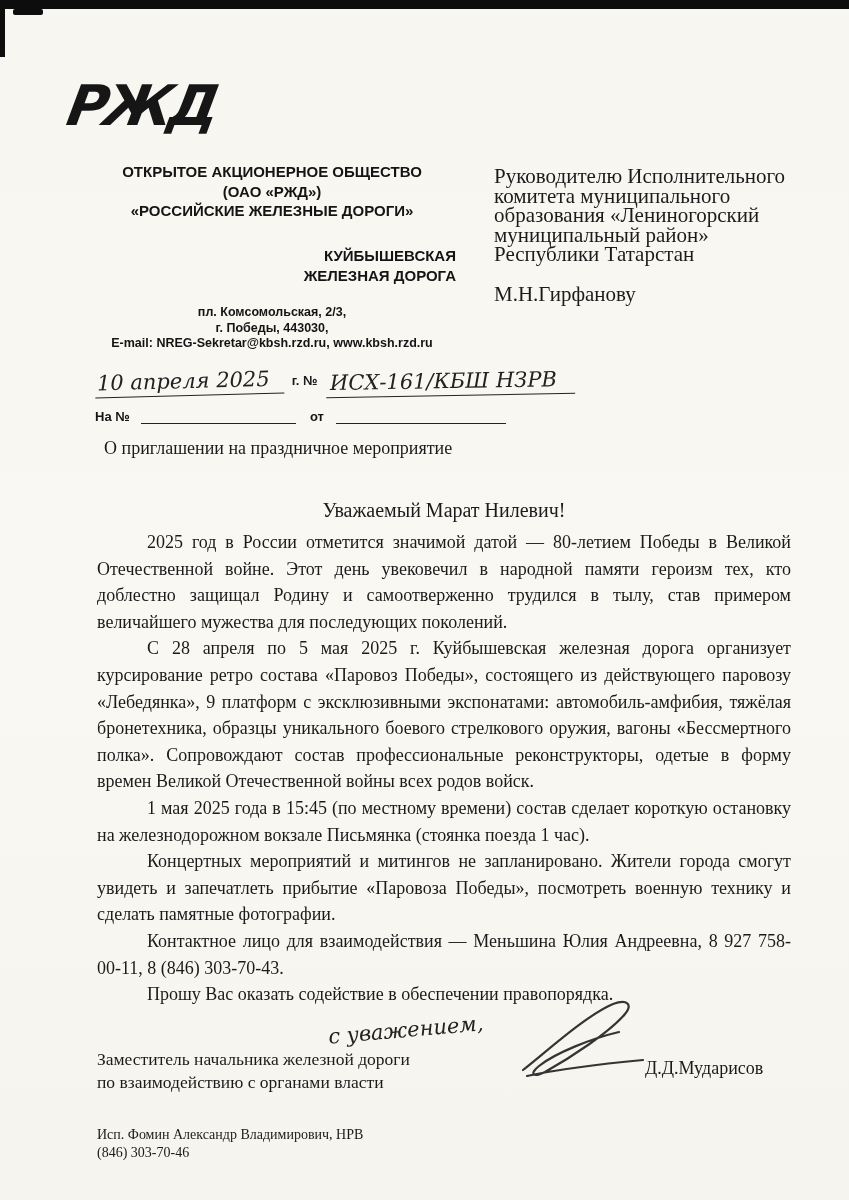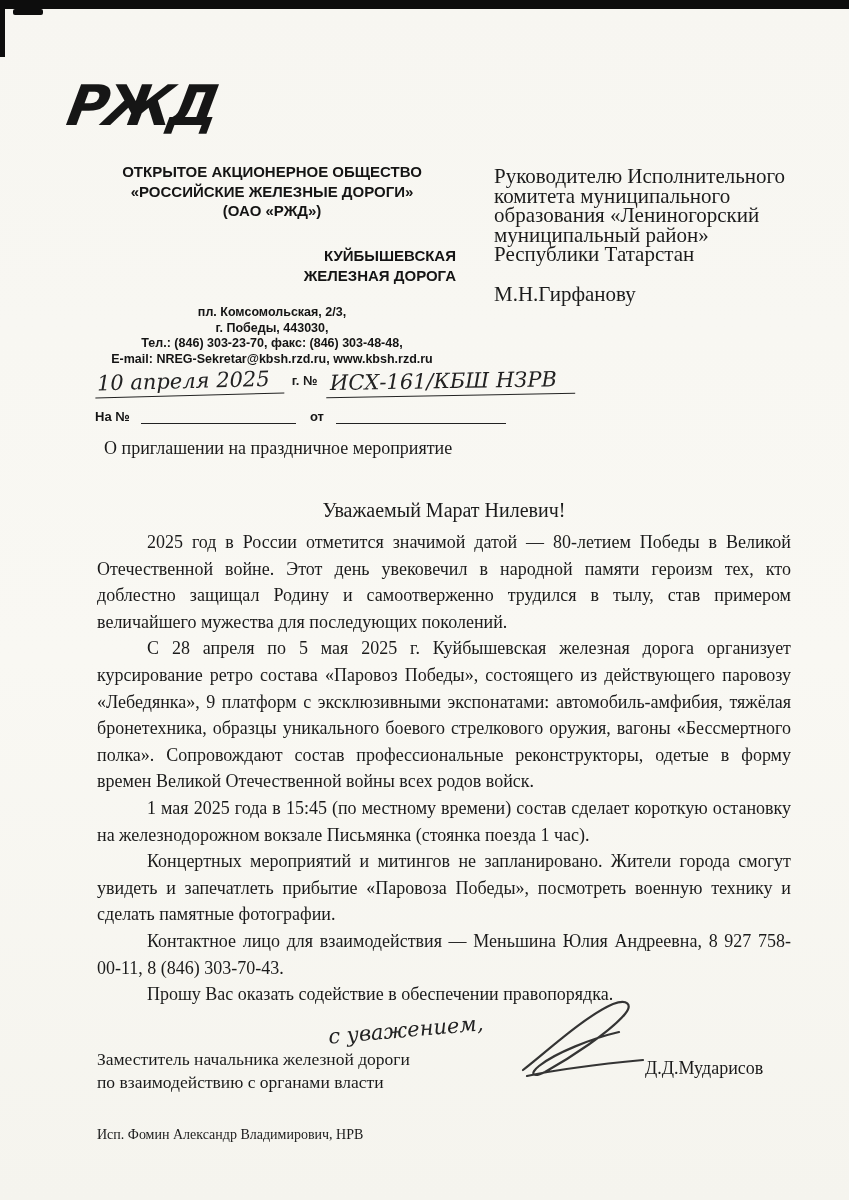--- a/index.html
+++ b/index.html
@@ -101,33 +101,32 @@
   <div class="scan-top"></div>
   <div class="scan-left"></div>
   <div class="scan-blob"></div>
 
   <div class="logo">
     <span>РЖД</span>
   </div>
 
   <div class="org-block">
     <div>ОТКРЫТОЕ АКЦИОНЕРНОЕ ОБЩЕСТВО</div>
+    <div>(ОАО «РЖД»)</div>
     <div>«РОССИЙСКИЕ ЖЕЛЕЗНЫЕ ДОРОГИ»</div>
-    <div>(ОАО «РЖД»)</div>
   </div>
 
   <div class="division-block">
     <div>КУЙБЫШЕВСКАЯ</div>
     <div>ЖЕЛЕЗНАЯ ДОРОГА</div>
   </div>
 
   <div class="contact-block">
     <div>пл. Комсомольская, 2/3,</div>
     <div>г. Победы, 443030,</div>
-    <div>Тел.: (846) 303-23-70, факс: (846) 303-48-48,</div>
     <div>E-mail: NREG-Sekretar@kbsh.rzd.ru, www.kbsh.rzd.ru</div>
   </div>
 
   <div class="date-line">
     <span class="hw hw-date">10 апреля 2025</span>
     <span class="printed">г. №</span>
     <span class="hw hw-num">ИСХ-161/КБШ НЗРВ</span>
   </div>
 
   <div class="ref-line">
@@ -168,15 +167,16 @@
   <svg class="sig-scribble" width="135" height="90" viewBox="0 0 135 90">
     <path d="M8 72 C 30 55, 70 18, 98 6 C 112 1, 118 6, 110 16 C 95 34, 55 60, 30 74
              C 18 80, 14 76, 24 68 C 40 55, 78 40, 104 34
              M 12 78 C 40 72, 85 66, 128 62" fill="none" stroke="#1f1f1f" stroke-width="2.2" stroke-linecap="round" opacity="0.9"></path>
   </svg>
 
   <div class="sig-name">Д.Д.Мударисов</div>
 
   <div class="footer">
     <div>Исп. Фомин Александр Владимирович, НРВ</div>
+    <div>(846) 303-70-46</div>
   </div>
 
 </div>
 
 </body></html>

